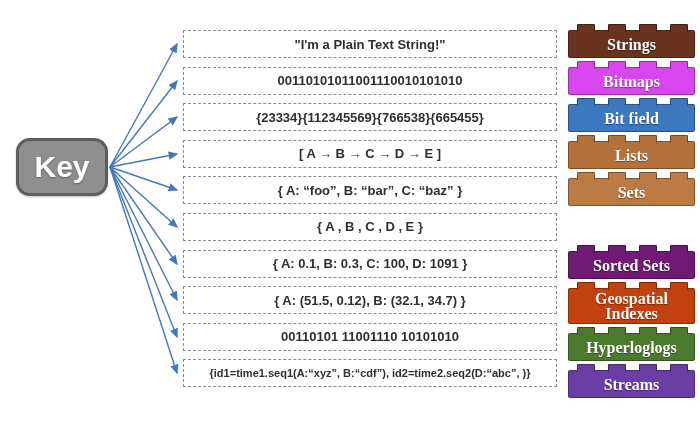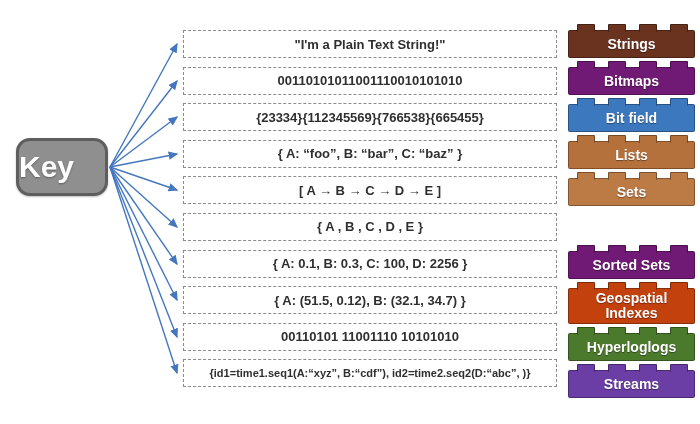--- a/index.html
+++ b/index.html
@@ -21,21 +21,21 @@
   .arrows line { stroke: var(--arrow); stroke-width: 1.4; }
   #arrowhead path { fill: var(--arrow); }
 
   .key-box {
     position: absolute;
     left: 16px; top: 138px;
     width: 92px; height: 58px;
     background: #8F8F8F;
     border: 3px solid #5E5E5E;
     border-radius: 14px;
-    display: flex; align-items: center; justify-content: flex-start;
+    display: flex; align-items: center; justify-content: center;
     box-shadow: 0 1px 2px rgba(0,0,0,0.25);
   }
   .key-box span {
     color: #ffffff;
     font-size: 30px;
     font-weight: bold;
     text-shadow: 0 1px 2px rgba(0,0,0,0.35);
   }
 
   .value-col {
@@ -71,25 +71,26 @@
     position: relative;
     height: 28px;
     border: 1px solid rgba(0,0,0,0.3);
     border-radius: 2px;
     display: flex; align-items: center; justify-content: center;
     text-align: center;
   }
   .brick.tall { height: 36px; }
   .brick .label {
     color: #ffffff;
-    font-size: 14px;
+    font-size: 16px;
     font-weight: bold;
     line-height: 15px;
     text-shadow: 0 1px 1px rgba(0,0,0,0.4);
     padding: 0 2px;
+    font-family: Liberation Serif, serif;
   }
   .stud {
     position: absolute;
     top: -7px;
     width: 18px;
     height: 8px;
     background-color: inherit;
     border: 1px solid rgba(0,0,0,0.35);
     border-bottom: none;
     border-radius: 1px;
@@ -130,51 +131,51 @@
     <div class="vbox">
         <span>"I'm a Plain Text String!"</span>
       </div>
     <div class="vbox">
         <span>00110101011001110010101010</span>
       </div>
     <div class="vbox">
         <span>{23334}{112345569}{766538}{665455}</span>
       </div>
     <div class="vbox">
+        <span>[ A → B → C → D → E ]</span>
+      </div>
+    <div class="vbox">
         <span>{ A: “foo”, B: “bar”, C: “baz” }</span>
       </div>
     <div class="vbox">
-        <span>[ A → B → C → D → E ]</span>
-      </div>
-    <div class="vbox">
         <span>{ A , B , C , D , E }</span>
       </div>
     <div class="vbox">
-        <span>{ A: 0.1, B: 0.3, C: 100, D: 2256 }</span>
+        <span>{ A: 0.1, B: 0.3, C: 100, D: 1091 }</span>
       </div>
     <div class="vbox">
         <span>{ A: (51.5, 0.12), B: (32.1, 34.7) }</span>
       </div>
     <div class="vbox">
         <span>00110101 11001110 10101010</span>
       </div>
     <div class="vbox small">
         <span>{id1=time1.seq1(A:“xyz”, B:“cdf”), id2=time2.seq2(D:“abc”, )}</span>
       </div>
   </div>
 
   <div class="brick-col">
     <div class="brick" style="background-color: rgb(106, 51, 32);">
       <span class="stud s1"></span>
         <span class="stud s2"></span>
         <span class="stud s3"></span>
         <span class="stud s4"></span>
       <span class="label">Strings</span>
     </div>
-    <div class="brick" style="background-color: #701a75;">
+    <div class="brick" style="background-color: #d946ef;">
       <span class="stud s1"></span>
         <span class="stud s2"></span>
         <span class="stud s3"></span>
         <span class="stud s4"></span>
       <span class="label">Bitmaps</span>
     </div>
     <div class="brick" style="background-color: rgb(60, 120, 190);">
       <span class="stud s1"></span>
         <span class="stud s2"></span>
         <span class="stud s3"></span>

